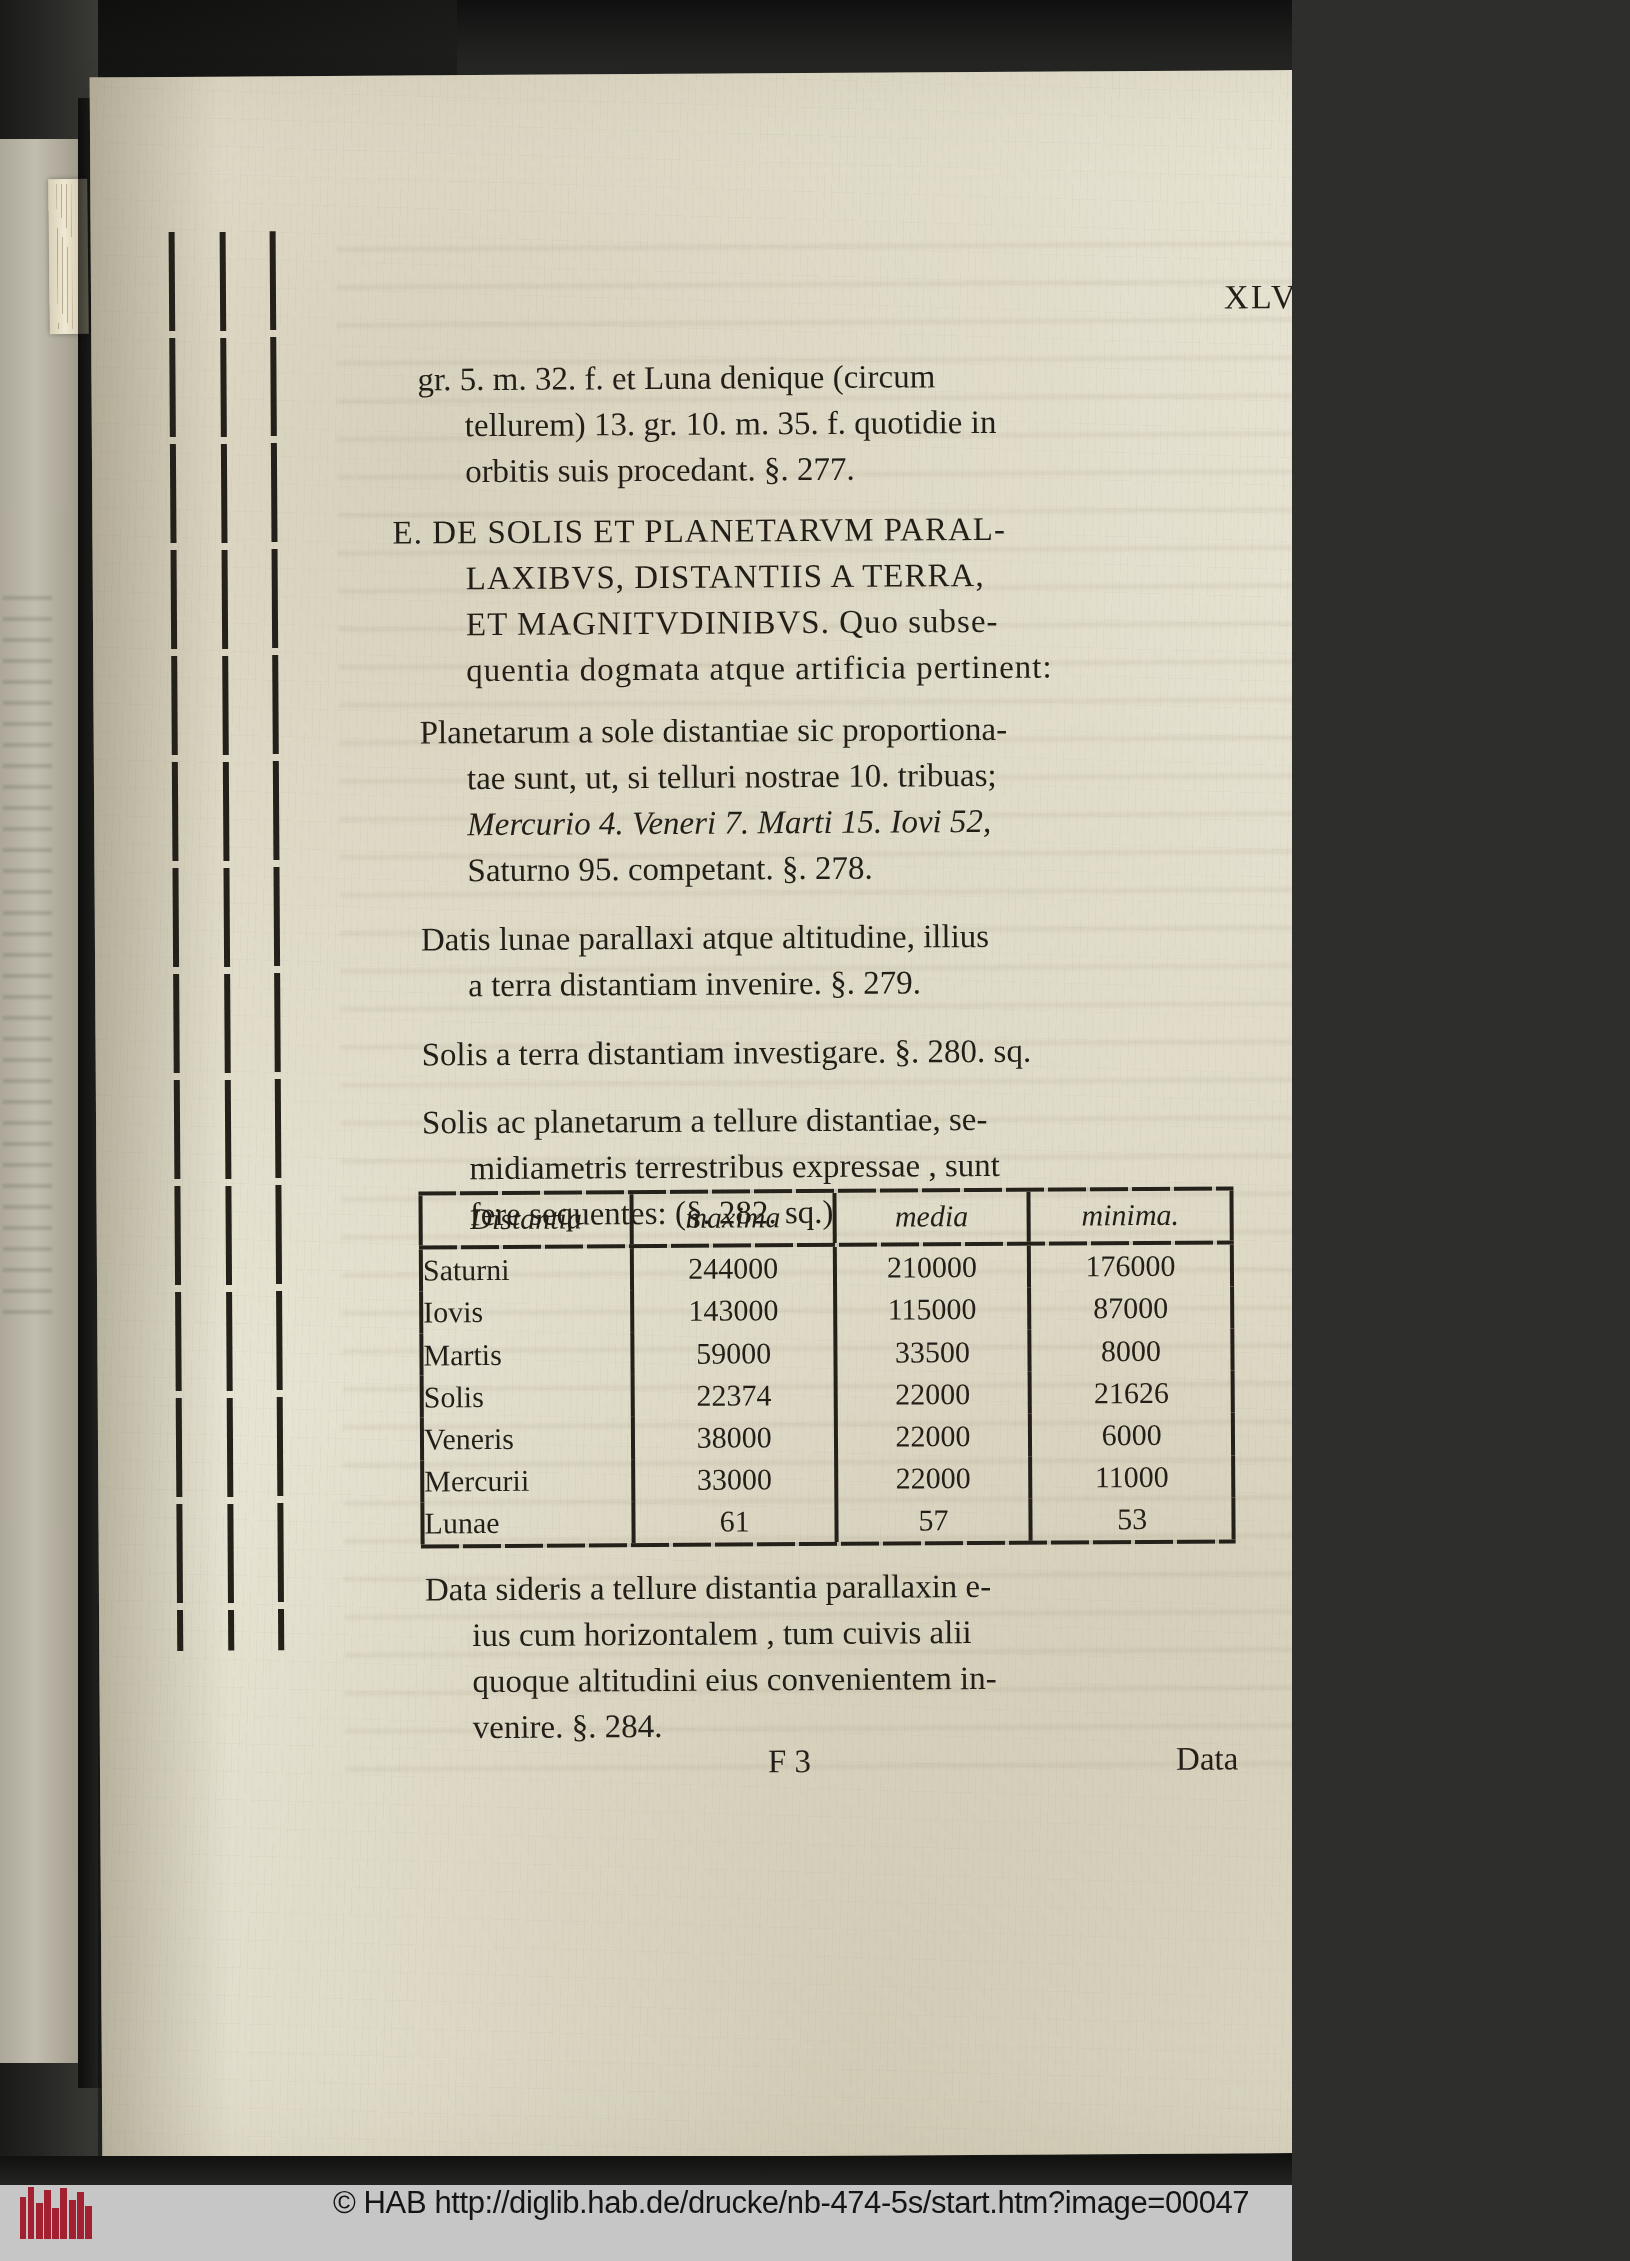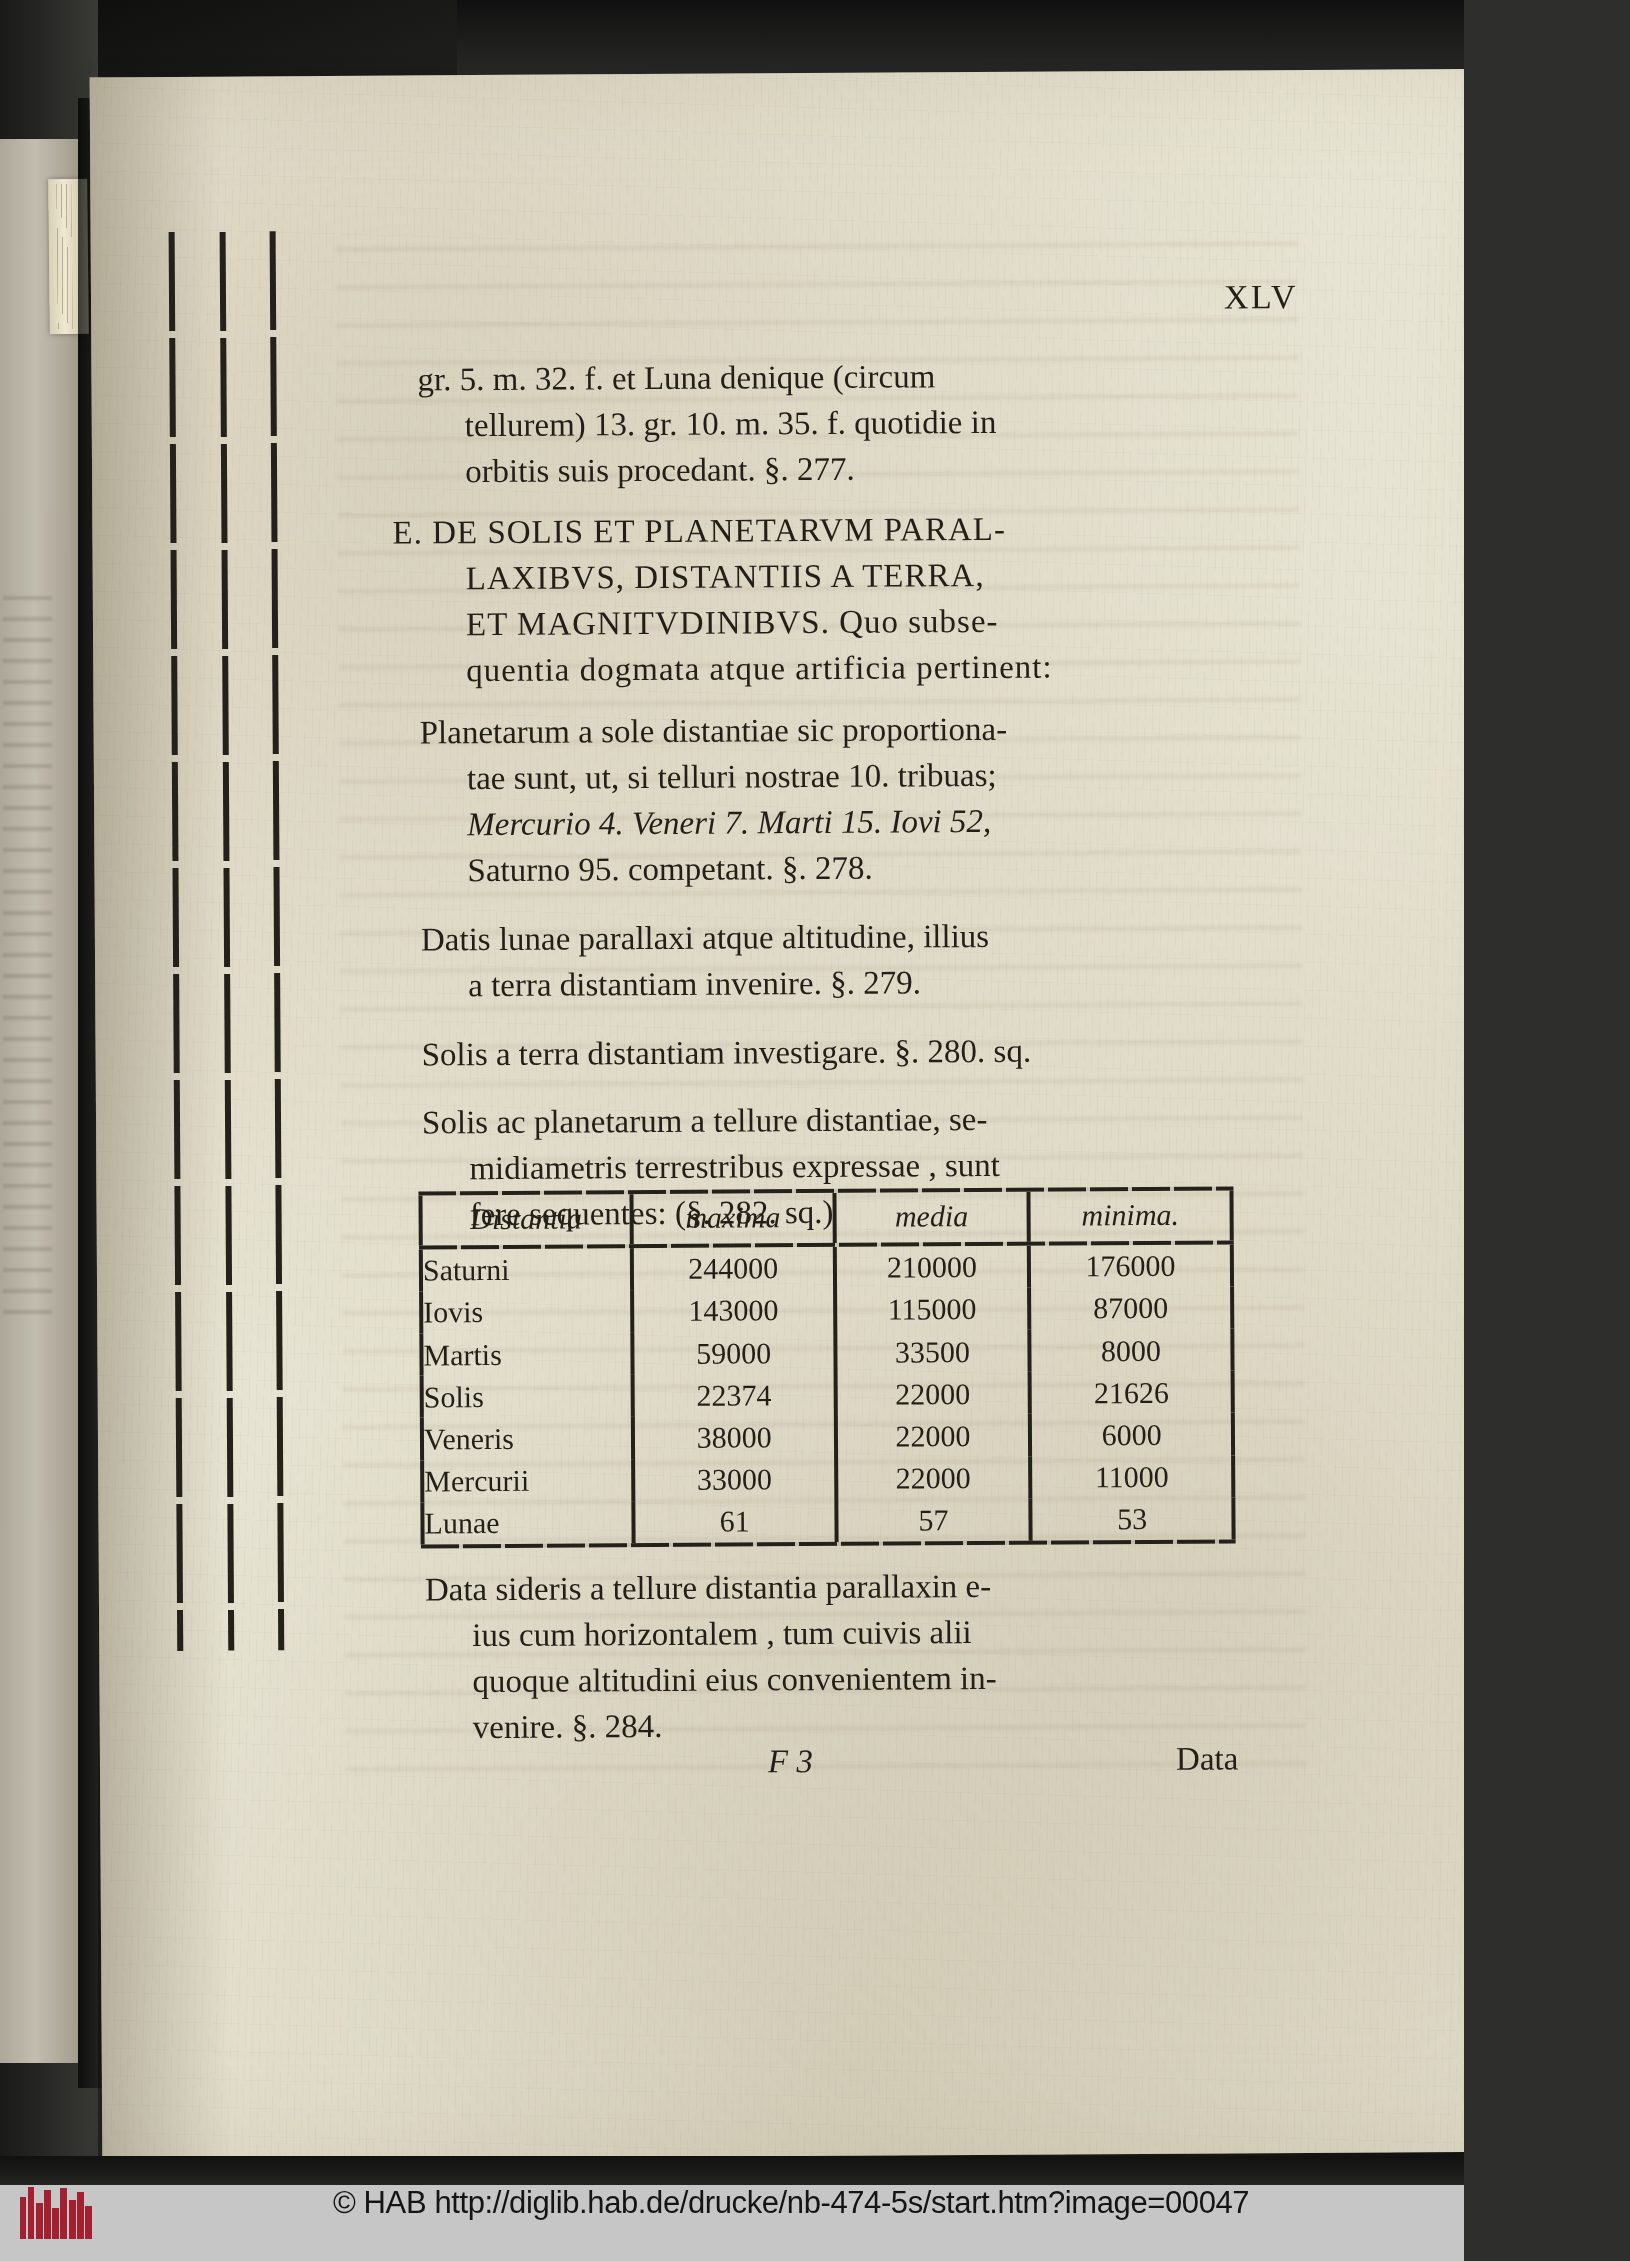--- a/index.html
+++ b/index.html
@@ -1,20 +1,20 @@
 <!DOCTYPE html>
 <html style="font-size:13px"><head>
 <meta charset="utf-8">
 <style>
   html,body{margin:0;padding:0;background:#2e2e2c;}
   body{font-family:"Liberation Serif", serif;}
 
   #page{
     position:relative;
-    width:1464px;height:2261px;
+    width:1292px;height:2261px;
     background:#0c4a6e;
     overflow:hidden;
   }
 
   
   .backdrop{
     position:absolute;inset:0;
     background:
       radial-gradient(ellipse at 50% 40%, #4a4a47 0%, #343431 55%, #1d1d1b 100%);
   }
@@ -184,21 +184,21 @@
     border-left:4.1px solid #24211a;
   }
   .vbr{border-right:4.1px solid #24211a;}
 
   
   .footline{
     position:absolute;left:326px;top:1670px;width:832px;
     color:#231f18;font-size:33px;
     display:flex;justify-content:space-between;
   }
-  .sig{margin-left:342px;font-style:italic;}
+  .sig{margin-left:342px;}
   .catch{margin-right:19.6px;text-align:center;}
 
   
   .banner{
     position:absolute;left:0;bottom:0;width:1631px;height:76px;
     background:#c6c6c6;
     display:flex;align-items:flex-start;
   }
   .banner .hab-logo{
     width:82px;height:54px;margin-left:18px;position:relative;flex:none;

